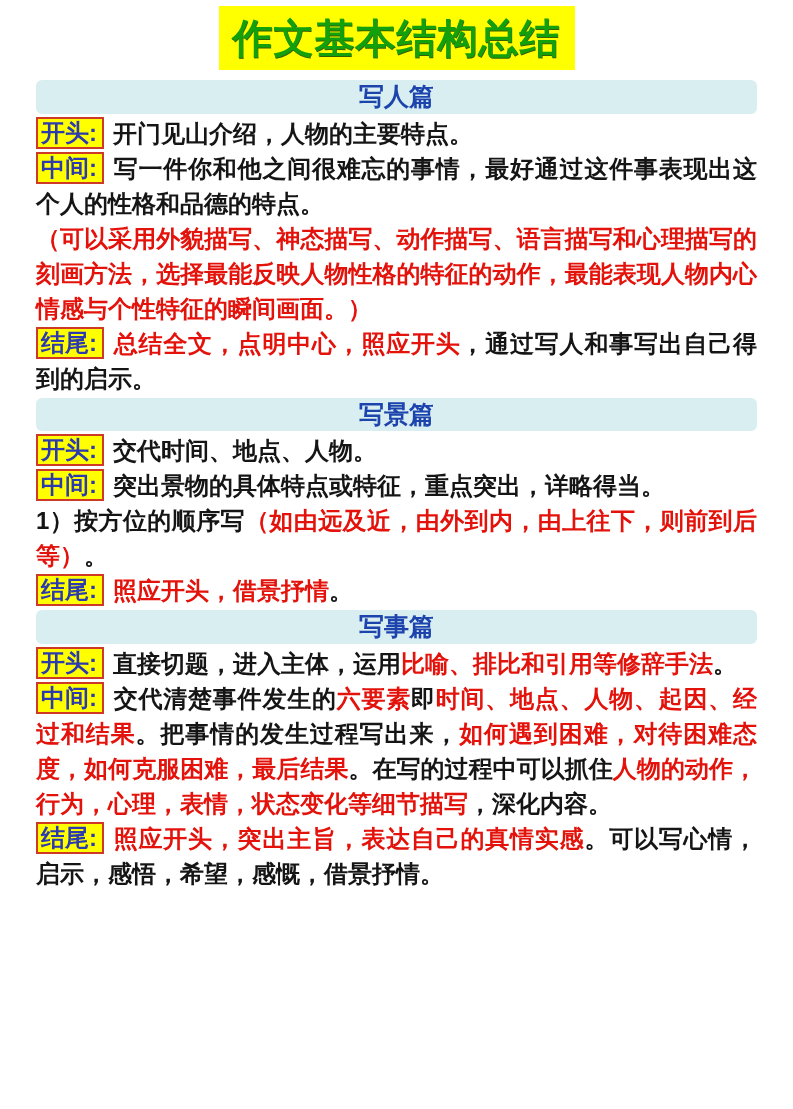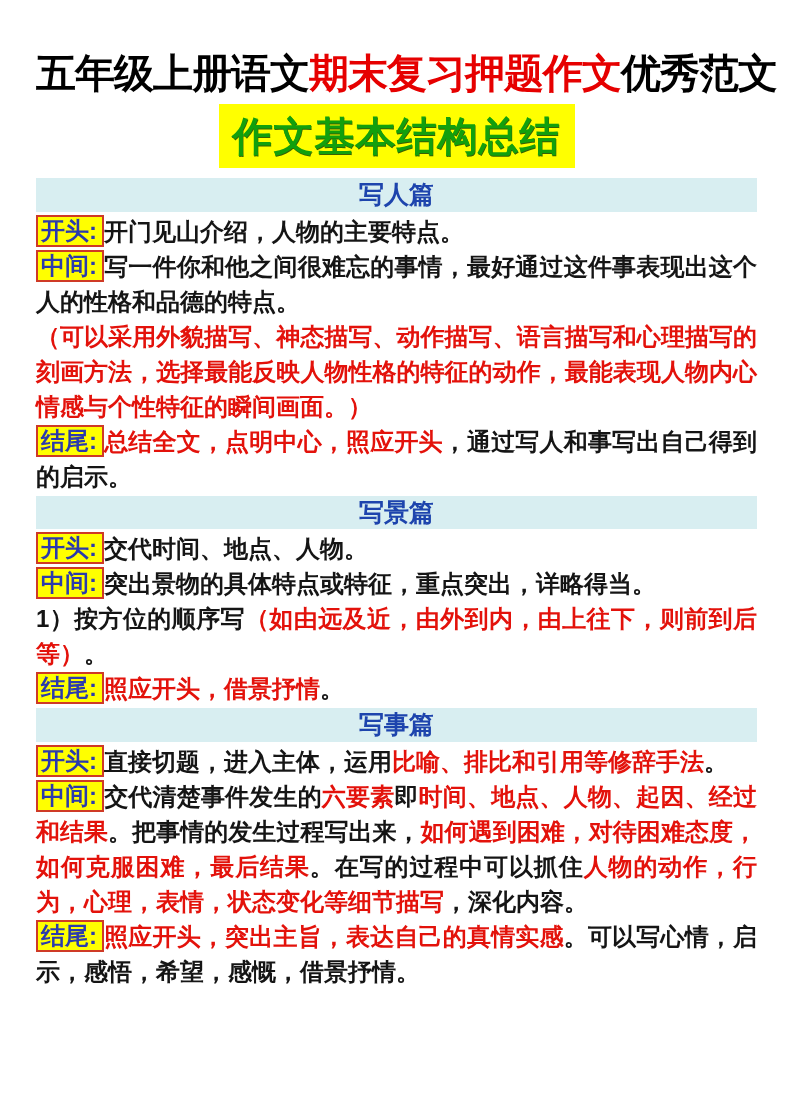--- a/index.html
+++ b/index.html
@@ -60,49 +60,49 @@
   }
   .section-header {
     background: var(--header-bg);
     color: var(--header-blue);
     text-align: center;
     font-size: 25px;
     font-weight: 900;
     padding: 3px 0;
     margin: 2px 0;
     line-height: 1.1;
+    border-radius: 6px;
   }
   .para {
     margin: 0;
     font-size: 24px;
     font-weight: 700;
     line-height: 35px;
     color: var(--body-black);
     text-align: justify;
   }
   .para .seg-red { color: var(--body-red); }
   .para .seg-black { color: var(--body-black); }
   .label-badge {
     display: inline-block;
     background: var(--label-bg);
     color: var(--label-blue);
     border: 2px solid var(--label-border);
     padding: 0 5px 1px 3px;
-    margin-right: 0;
+    margin-right: 9px;
     font-size: 24px;
     font-weight: 900;
     line-height: 27px;
     vertical-align: 1px;
   }
 </style>
 </head>
 <body>
 
 <div class="page">
-  <h1 class="title" id="title"><span class="seg-black">五年级上册语文</span><span class="seg-red">期末复习押题作文</span><span class="seg-black">优秀范文</span></h1>
   <div class="subtitle-wrap">
     <h2 class="subtitle">作文基本结构总结</h2>
   </div>
   <div id="sections">
       <section>
         <div class="section-header">写人篇</div>
         <p class="para"><span class="label-badge">开头:</span><span class="seg-black">开门见山介绍，人物的主要特点。</span></p>
         <p class="para"><span class="label-badge">中间:</span><span class="seg-black">写一件你和他之间很难忘的事情，最好通过这件事表现出这个人的性格和品德的特点。</span></p>
         <p class="para"><span class="seg-red">（可以采用外貌描写、神态描写、动作描写、语言描写和心理描写的刻画方法，选择最能反映人物性格的特征的动作，最能表现人物内心情感与个性特征的瞬间画面。）</span></p>
         <p class="para"><span class="label-badge">结尾:</span><span class="seg-red">总结全文，点明中心，照应开头</span><span class="seg-black">，通过写人和事写出自己得到的启示。</span></p>

